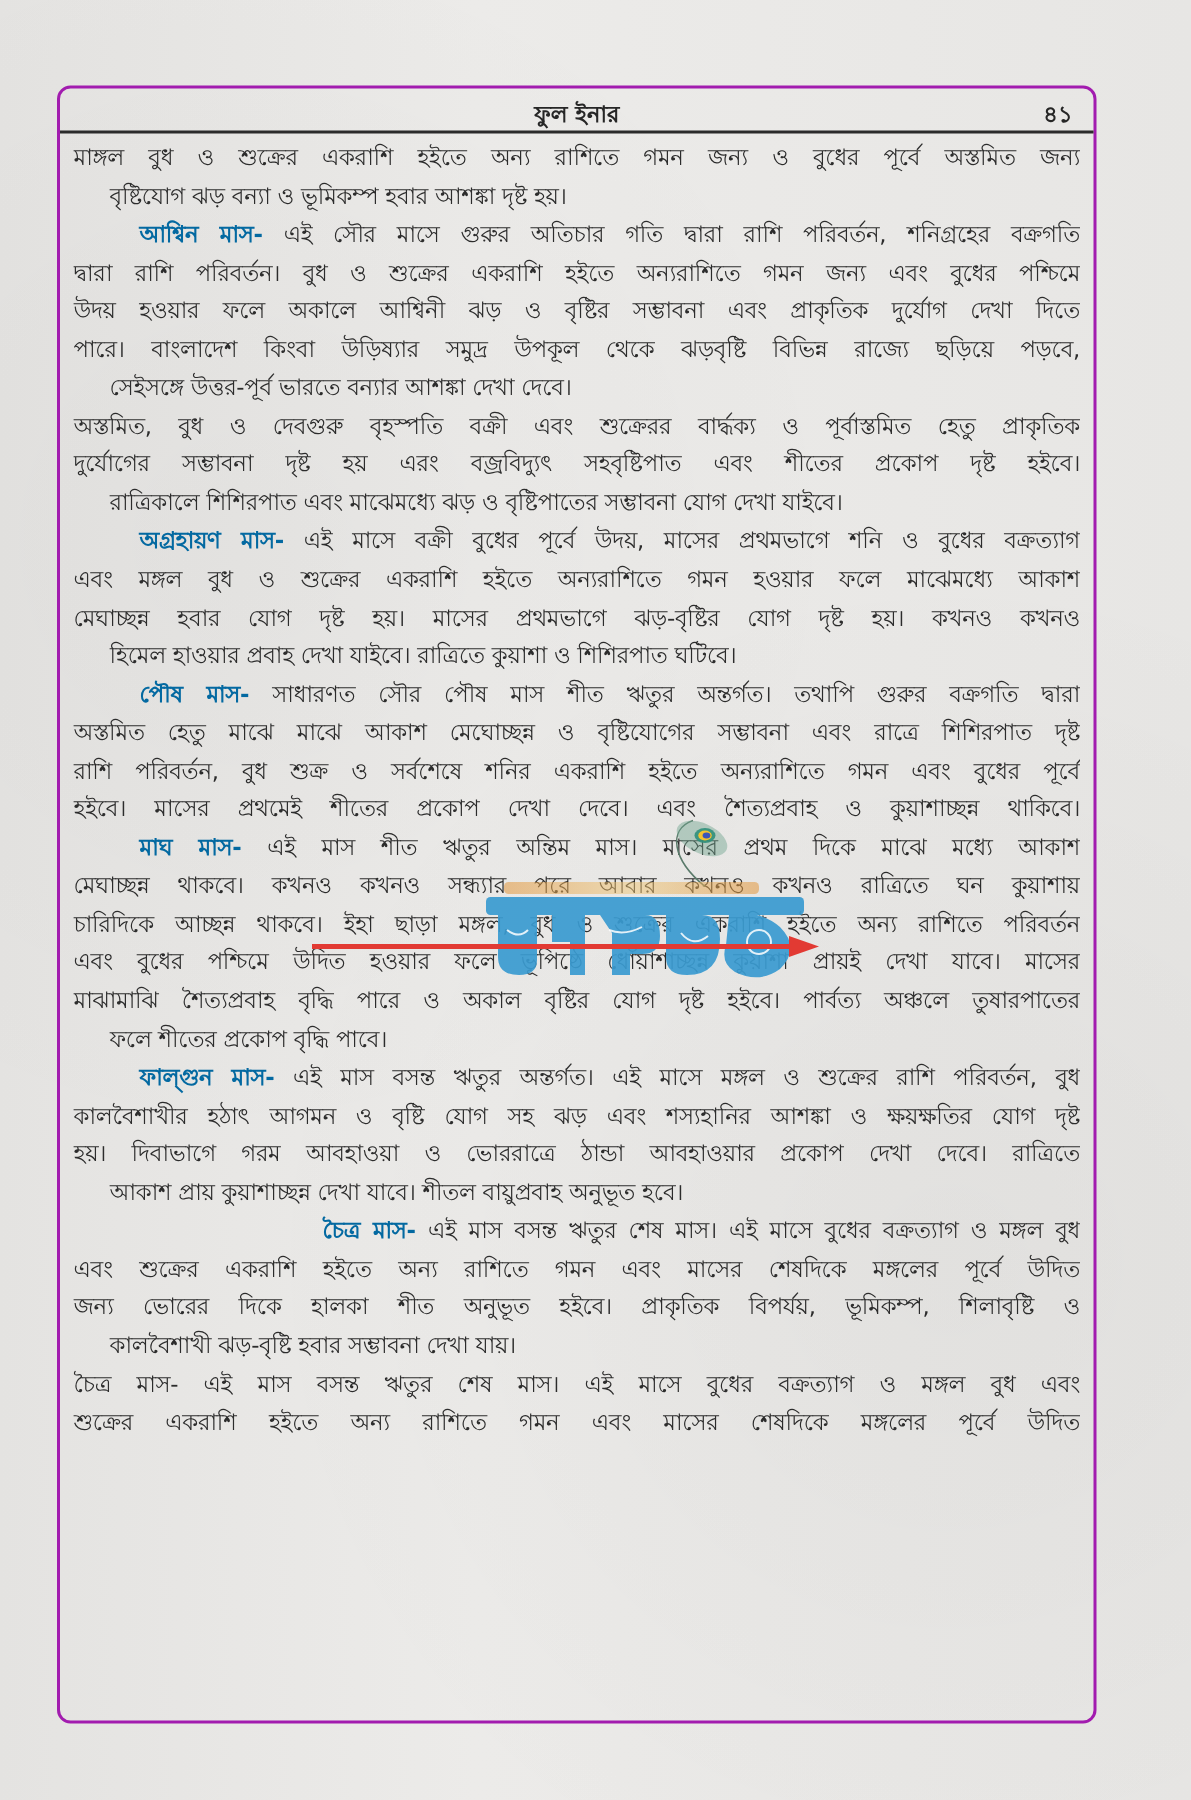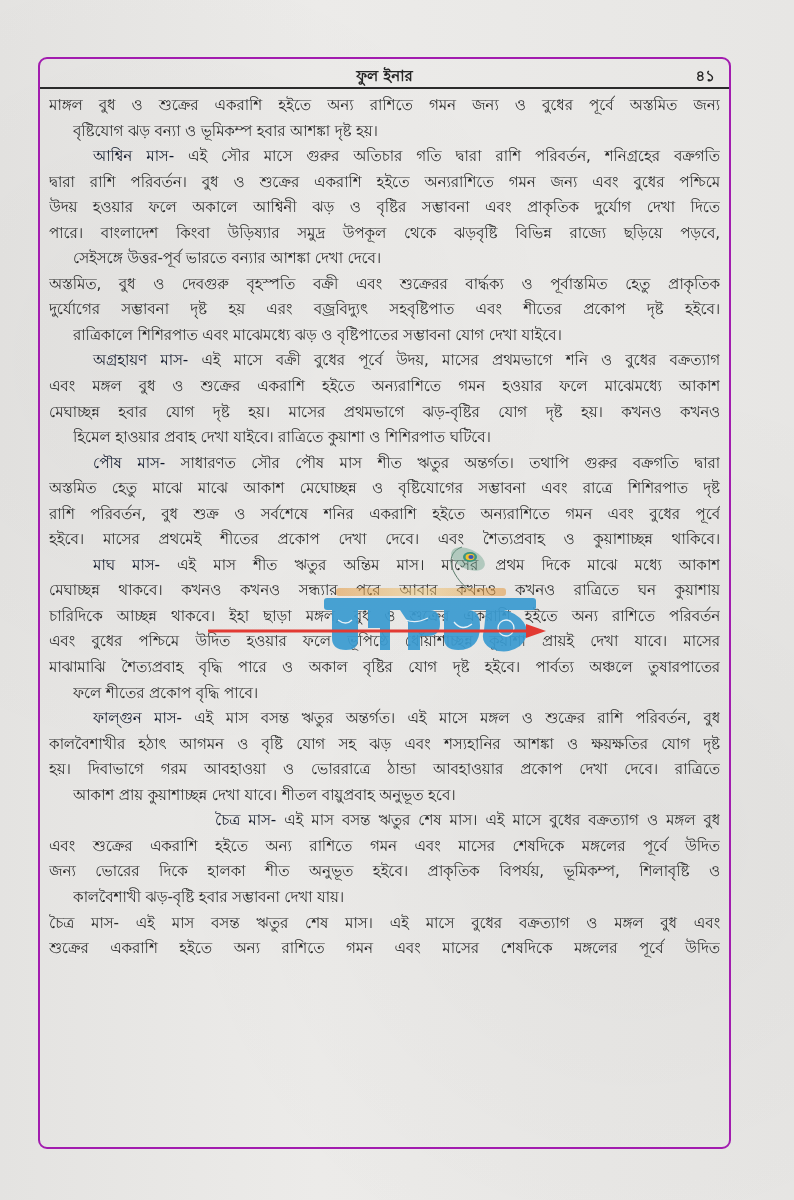--- a/index.html
+++ b/index.html
@@ -78,22 +78,22 @@
     text-align-last: left;
     margin-left: 24px;
   }
   .line.indent {
     padding-left: 44px;
   }
   .line.indent-wide {
     padding-left: 166px;
   }
   .month-label {
-    font-weight: normal;
-    color: #0f172a;
+    font-weight: bold;
+    color: #0369a1;
   }
   
   .watermark {
     position: absolute;
     left: 318px;
     top: 588px;
     width: 228px;
     height: 66px;
     pointer-events: none;
   }

